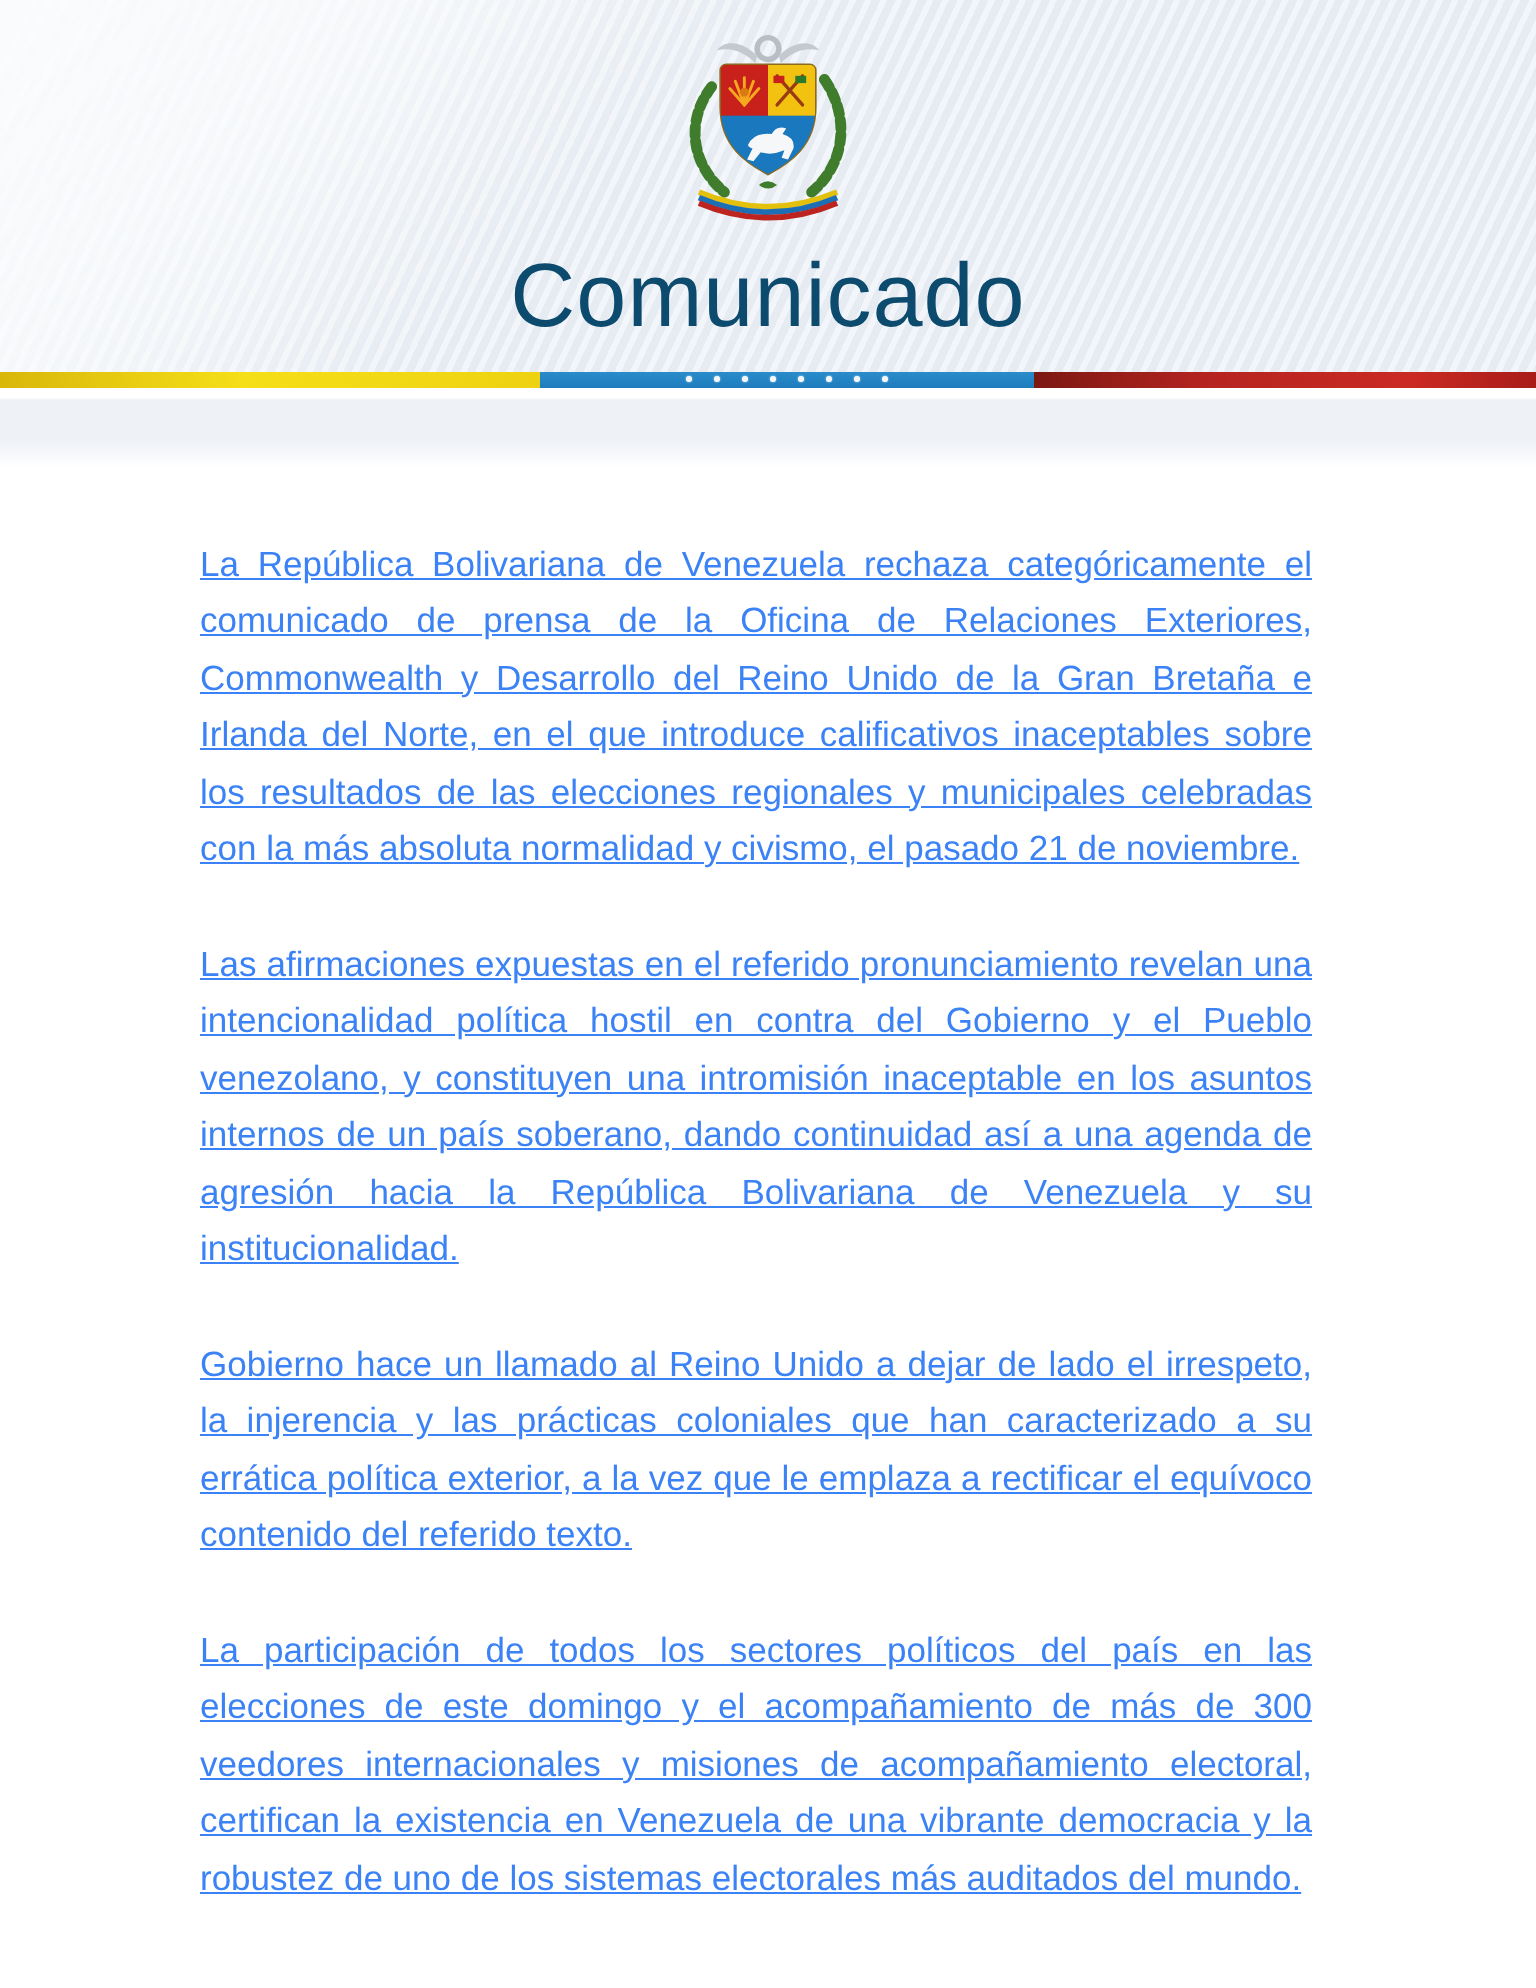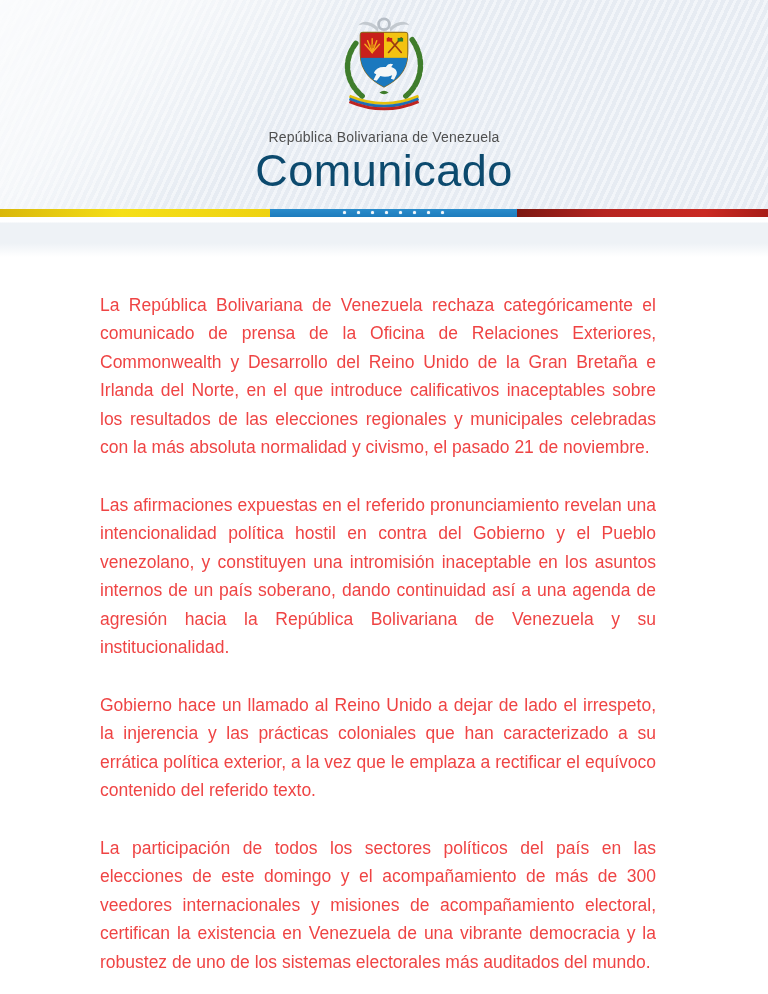--- a/index.html
+++ b/index.html
@@ -85,22 +85,23 @@
   }
 
   
   .content{
     padding:32px 100px 0 100px;
   }
   .content p{
     margin:0 12px 29px 0;
     font-size:17.5px;
     line-height:1.63;
-    color:#ef4444;
+    color:#3b82f6;
     text-align:justify;
+    text-decoration:underline;
   }
 </style>
 </head>
 <body>
 
 <div class="page">
 
   <header class="masthead">
 
     <svg class="coat" viewBox="0 0 110 112" aria-hidden="true">
@@ -139,21 +140,20 @@
 
         <path d="M44 62 q3 -7 13 -6 q3 -5 8 -3 l-2 3 q7 2 6 8 l-3 6 l-3.5 -1 l1.5 -4 q-7 3 -13 1 l-4 5 l-3.5 -1 l3 -6 q-2.5 -1 -2.5 -2 Z" fill="#f5f7f8"></path>
       </g>
 
       <path d="M17 88 Q55 104 93 88" fill="none" stroke="#e3c00c" stroke-width="3.2"></path>
       <path d="M17 91 Q55 107 93 91" fill="none" stroke="#1d6fb5" stroke-width="3.2"></path>
       <path d="M17 94 Q55 110 93 94" fill="none" stroke="#bd2420" stroke-width="3.2"></path>
       <path d="M50 84 q5 -4 10 0 q-5 4 -10 0 Z" fill="#3f7d2c"></path>
     </svg>
 
-    <div class="country">República Bolivariana de Venezuela</div>
 
     <div class="title">Comunicado</div>
 
     <div class="stripe">
       <div class="seg-yellow"></div>
       <div class="seg-blue">
           <span class="star"></span>
           <span class="star"></span>
           <span class="star"></span>
           <span class="star"></span>

